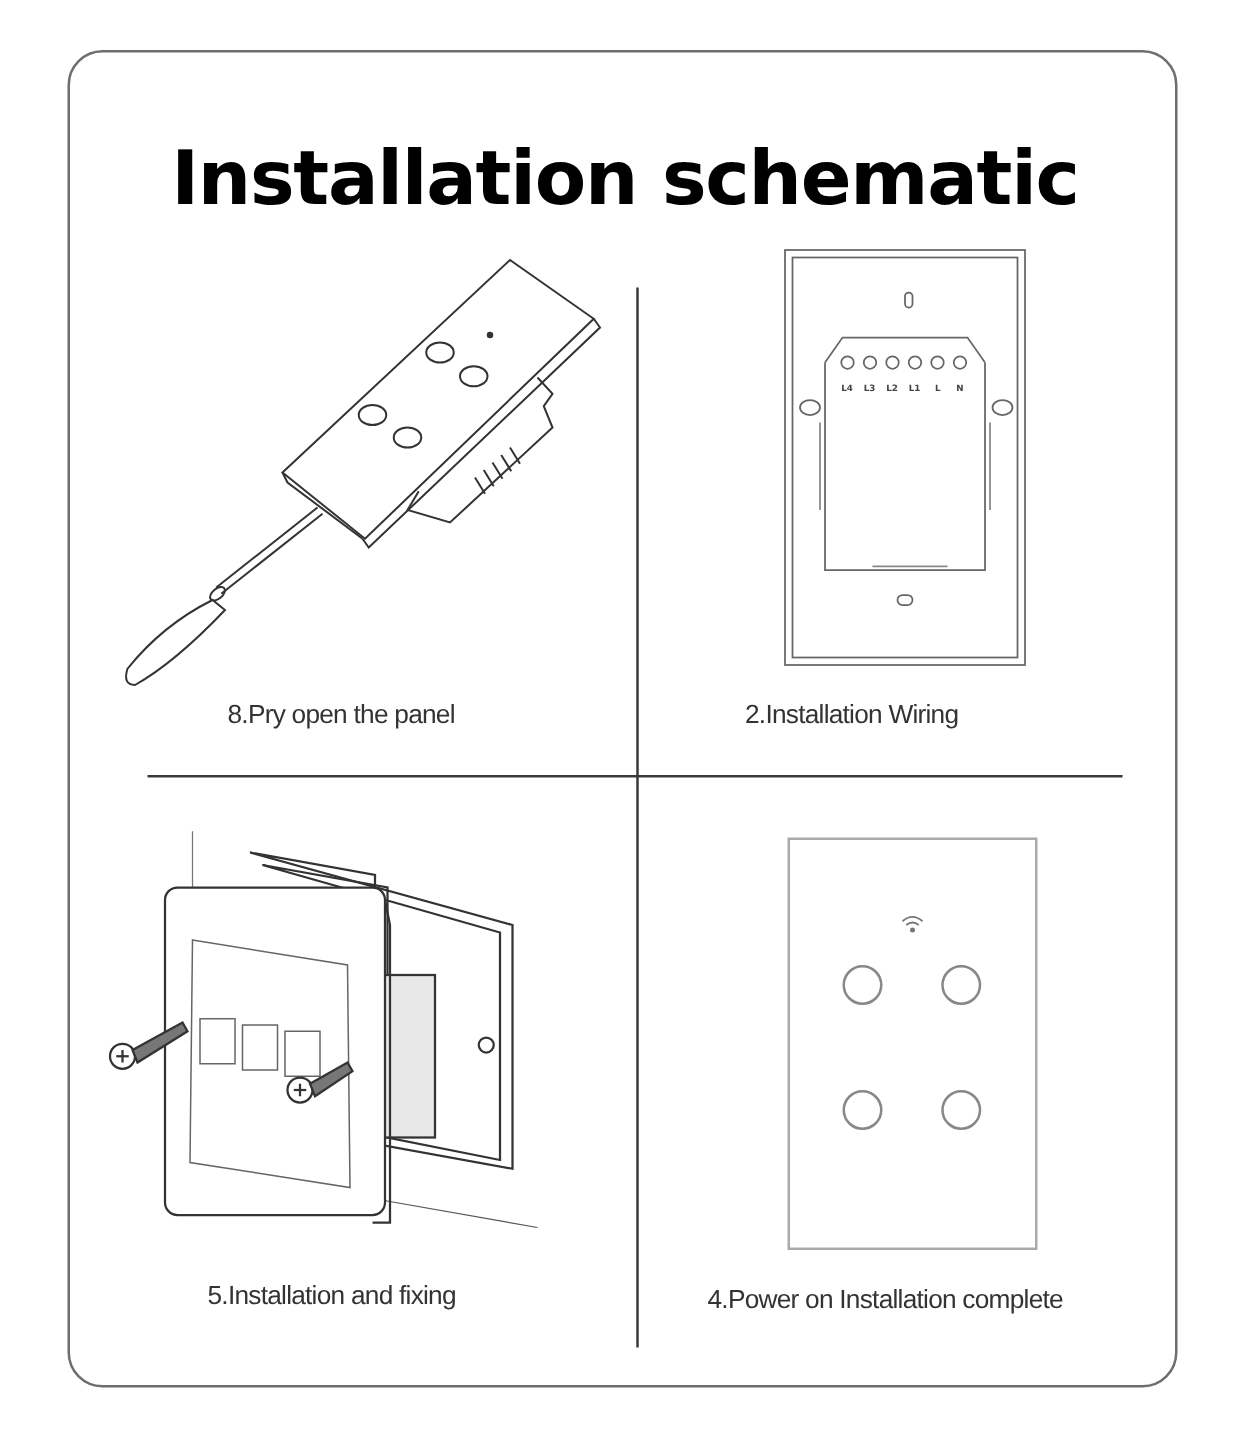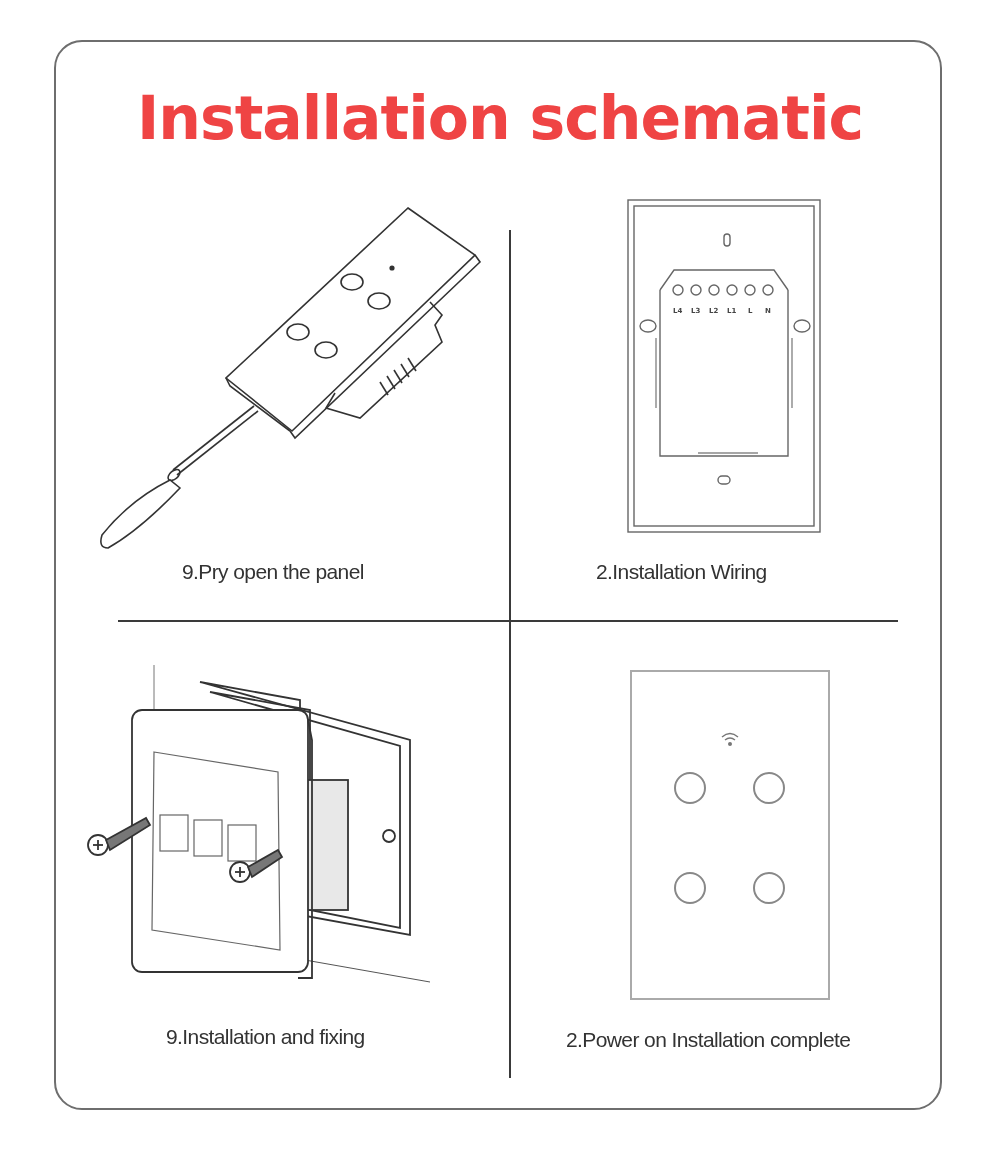--- a/index.html
+++ b/index.html
@@ -1,18 +1,18 @@
 <!DOCTYPE html>
 <html><head>
 <meta charset="utf-8">
 <style>
   html, body { margin:0; padding:0; background:#ffffff; }
   body { width:1000px; height:1158px; position:relative; overflow:hidden; font-family:"DejaVu Sans", sans-serif; }
   .frame { position:absolute; left:54px; top:40px; width:888px; height:1070px; border:2px solid #6e6e6e; border-radius:28px; box-sizing:border-box; }
-  .title { position:absolute; left:0; top:83px; width:1000px; text-align:center; font-family:"DejaVu Sans", sans-serif; font-weight:bold; font-size:60px; letter-spacing:-1px; color:#ef4444; }
+  .title { position:absolute; left:0; top:108px; width:1000px; text-align:center; font-family:"DejaVu Sans", sans-serif; font-weight:bold; font-size:60px; letter-spacing:-1px; color:#000000; }
   .vdiv { position:absolute; left:509px; top:230px; width:2px; height:848px; background:#3a3a3a; }
   .hdiv { position:absolute; left:118px; top:620px; width:780px; height:2px; background:#3a3a3a; }
   .cap { position:absolute; font-family:"Liberation Sans", sans-serif; font-size:21px; color:#333; letter-spacing:-0.6px; white-space:nowrap; }
   svg { position:absolute; overflow:visible; }
 </style>
 </head>
 <body>
 
 <div class="frame"></div>
 <div class="title">Installation schematic</div>
@@ -32,21 +32,21 @@
   <line x1="290" y1="182" x2="298" y2="195"></line>
     <line x1="297" y1="176" x2="305" y2="189"></line>
   <line x1="304" y1="170" x2="312" y2="183"></line>
     <line x1="311" y1="164" x2="319" y2="177"></line>
   <line x1="318" y1="158" x2="326" y2="171"></line>
   <line x1="164" y1="206" x2="83" y2="270"></line>
   <line x1="168" y1="211" x2="87" y2="275"></line>
   <ellipse cx="84" cy="275" rx="7" ry="4" transform="rotate(-40 84 275)"></ellipse>
   <path d="M80,280 Q40,300 12,335 Q8,348 18,348 Q50,330 90,288 Z" fill="#fff"></path>
 </svg>
-<div class="cap" style="left:182px;top:560px">9.Pry open the panel</div>
+<div class="cap" style="left:182px;top:560px">8.Pry open the panel</div>
 
 <svg style="left:626px;top:198px" width="196" height="336" viewBox="0 0 196 336" fill="none" stroke="#666" stroke-width="1.4">
   <rect x="2" y="2" width="192" height="332"></rect>
   <rect x="8" y="8" width="180" height="320"></rect>
   <rect x="98" y="36" width="6" height="12" rx="3"></rect>
   <rect x="92" y="278" width="12" height="8" rx="4"></rect>
   <polyline points="34,92 34,258 162,258 162,92"></polyline>
   <path d="M34,92 L48,72 L148,72 L162,92"></path>
   <circle cx="52" cy="92" r="5"></circle>
     <circle cx="70" cy="92" r="5"></circle>
@@ -87,27 +87,27 @@
   <rect x="158" y="165" width="28" height="36" stroke="#666" stroke-width="1.2"></rect>
   <circle cx="28" cy="185" r="10" fill="#fff"></circle>
   <line x1="23" y1="185" x2="33" y2="185"></line>
     <line x1="28" y1="180" x2="28" y2="190"></line>
   <polygon points="36,180 76,158 80,165 40,190" fill="#777"></polygon>
   <circle cx="170" cy="212" r="10" fill="#fff"></circle>
   <line x1="165" y1="212" x2="175" y2="212"></line>
     <line x1="170" y1="207" x2="170" y2="217"></line>
   <polygon points="178,207 208,190 212,197 182,217" fill="#777"></polygon>
 </svg>
-<div class="cap" style="left:166px;top:1025px">9.Installation and fixing</div>
+<div class="cap" style="left:166px;top:1025px">5.Installation and fixing</div>
 
 <svg style="left:630px;top:670px" width="200" height="330" viewBox="0 0 200 330" fill="none" stroke="#888" stroke-width="2">
   <rect x="1" y="1" width="198" height="328" stroke="#aaa"></rect>
   <g stroke="#777" stroke-width="1.4">
     <path d="M92,67 Q100,60 108,67"></path>
     <path d="M95,70 Q100,66 105,70"></path>
     <circle cx="100" cy="74" r="1.3" fill="#777"></circle>
   </g>
   <circle cx="60" cy="118" r="15"></circle>
   <circle cx="139" cy="118" r="15"></circle>
   <circle cx="60" cy="218" r="15"></circle>
   <circle cx="139" cy="218" r="15"></circle>
 </svg>
-<div class="cap" style="left:566px;top:1028px">2.Power on Installation complete</div>
+<div class="cap" style="left:566px;top:1028px">4.Power on Installation complete</div>
 
 </body></html>

